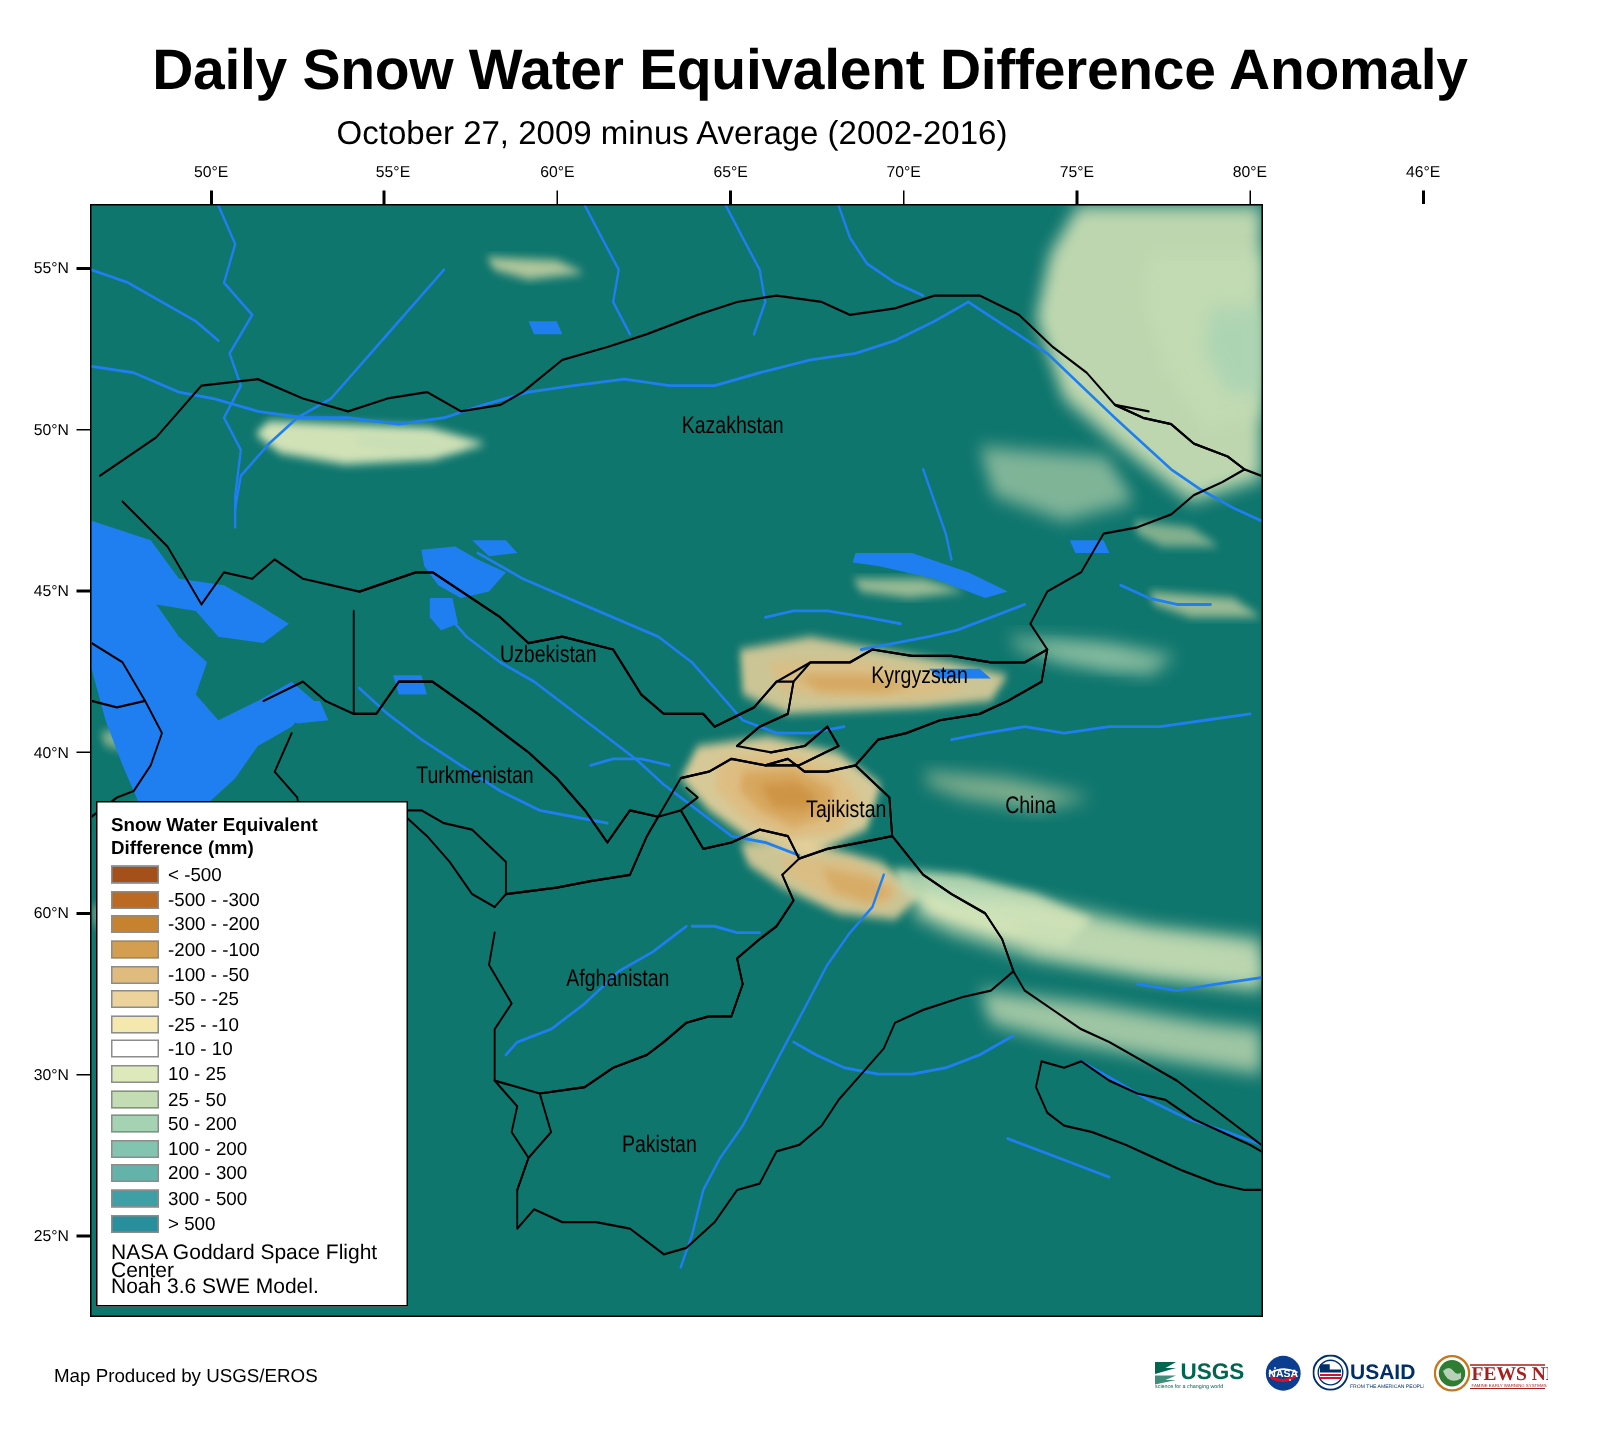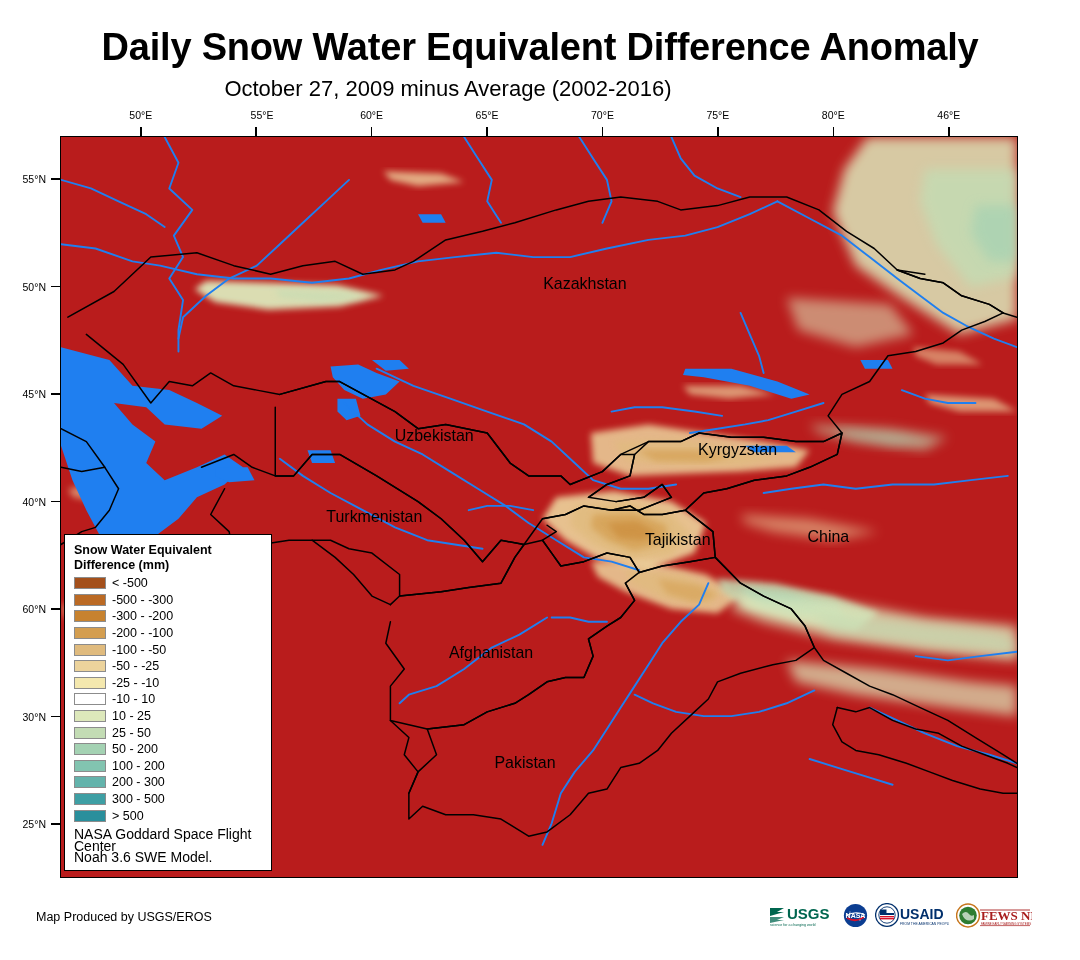--- a/index.html
+++ b/index.html
@@ -21,24 +21,24 @@
   }
   .subtitle{
     position:absolute;left:0;top:76px;width:896px;
     text-align:center;
     font-size:22px;font-weight:normal;color:#000;
   }
 
   
   #map-frame{
     position:absolute;left:60px;top:136px;
-    width:958px;height:742px;
+    width:782px;height:742px;
     border:1.6px solid #000;
     box-sizing:border-box;
-    background:#b91c1c;
+    background:#0f766e;
     overflow:hidden;
     padding-left:48px;
   }
   #map-canvas-holder{position:absolute;left:0;top:0;width:100%;height:100%;}
   #map-canvas-holder svg{display:block;width:100%;height:100%;}
 
   
   .lon-tick{
     position:absolute;width:1.6px;height:9px;background:#000;top:127px;
   }

